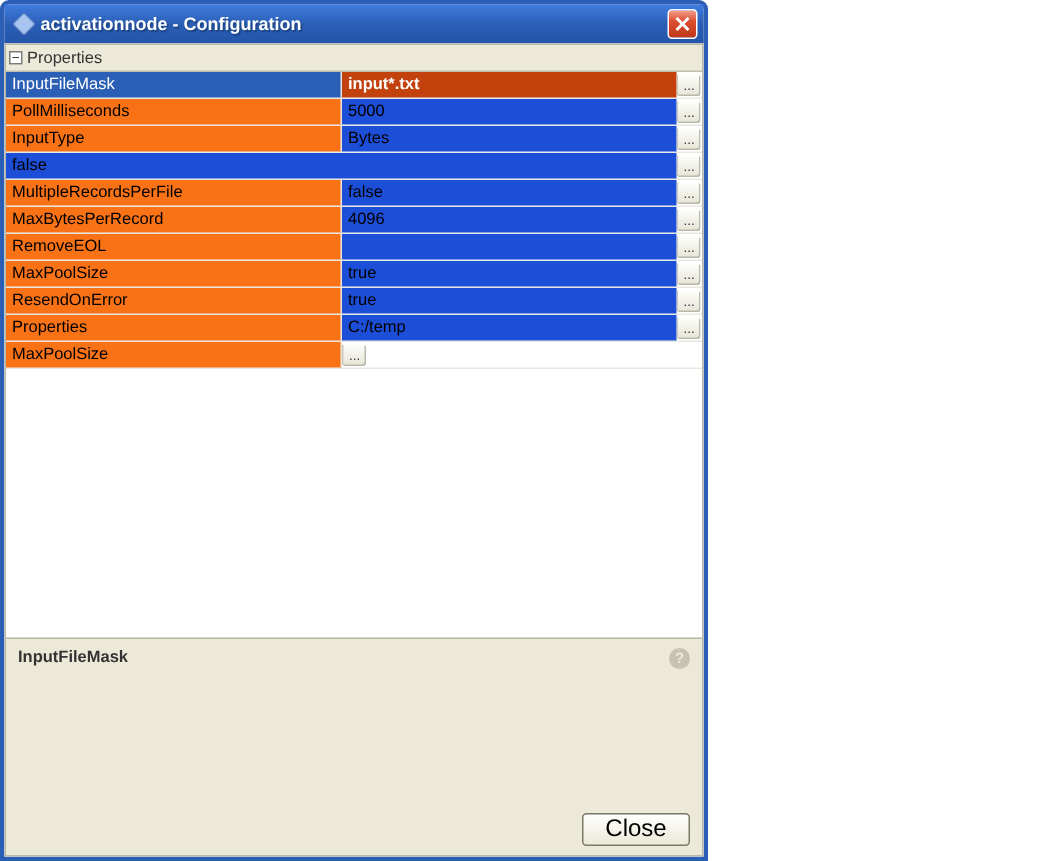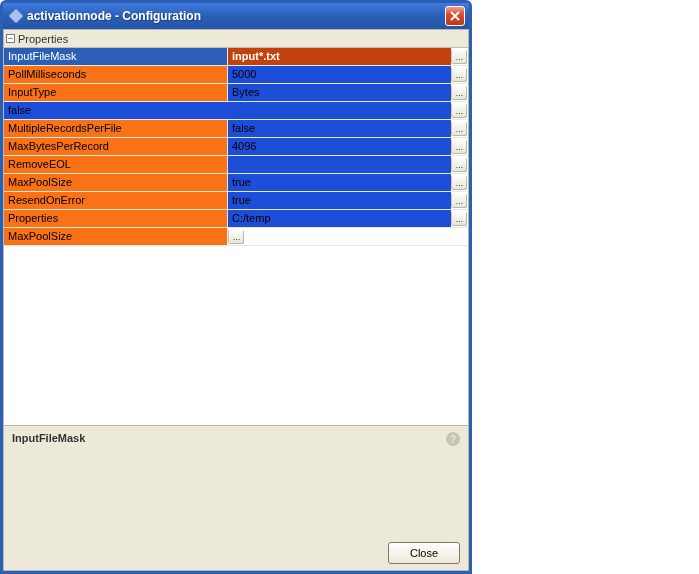--- a/index.html
+++ b/index.html
@@ -154,21 +154,21 @@
     display: flex;
     justify-content: flex-end;
   }
   .btn {
     min-width: 72px;
     height: 22px;
     background: linear-gradient(to bottom, #ffffff, #ece9d8);
     border: 1px solid #7a7a6a;
     border-radius: 3px;
     font-family: Tahoma, Arial, sans-serif;
-    font-size: 11px;
+    font-size: 16px;
     cursor: pointer;
     padding: 0 12px;
   }
 </style>
 </head>
 <body>
 
 <div class="window">
 
   <div class="titlebar">

